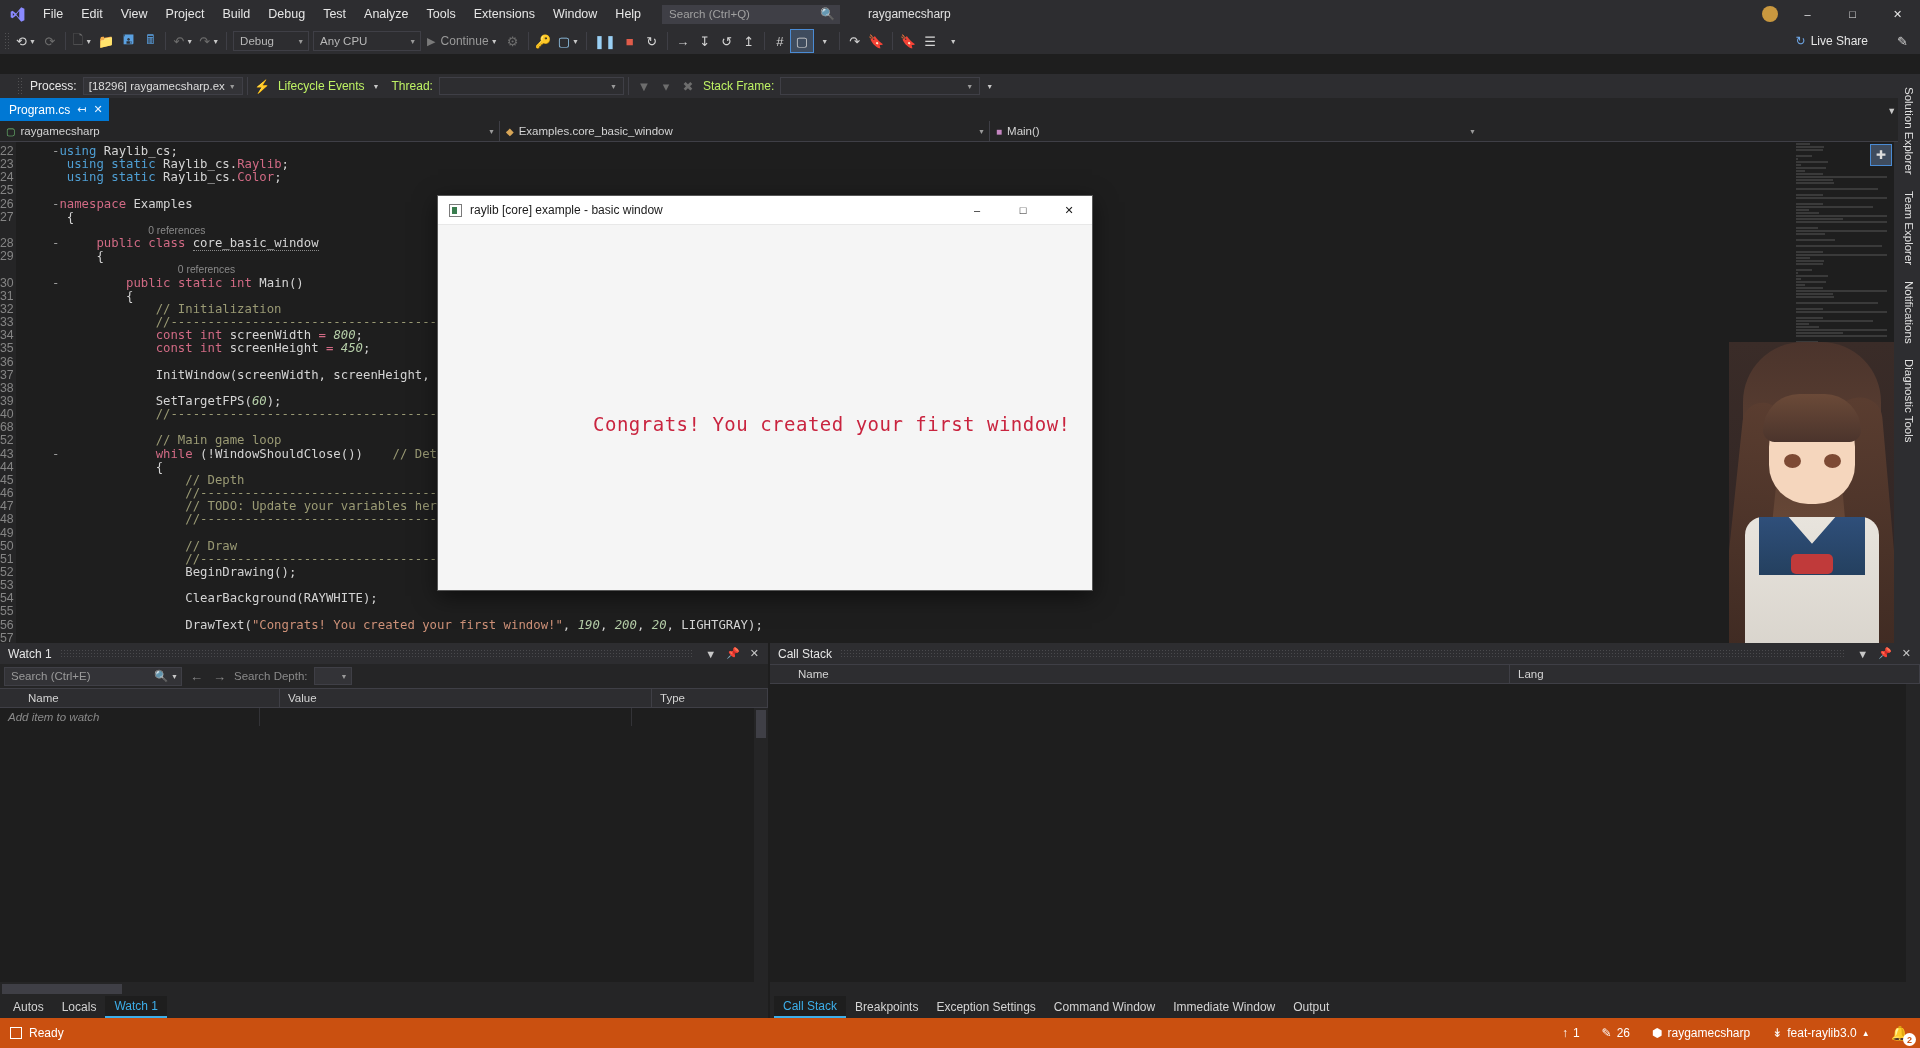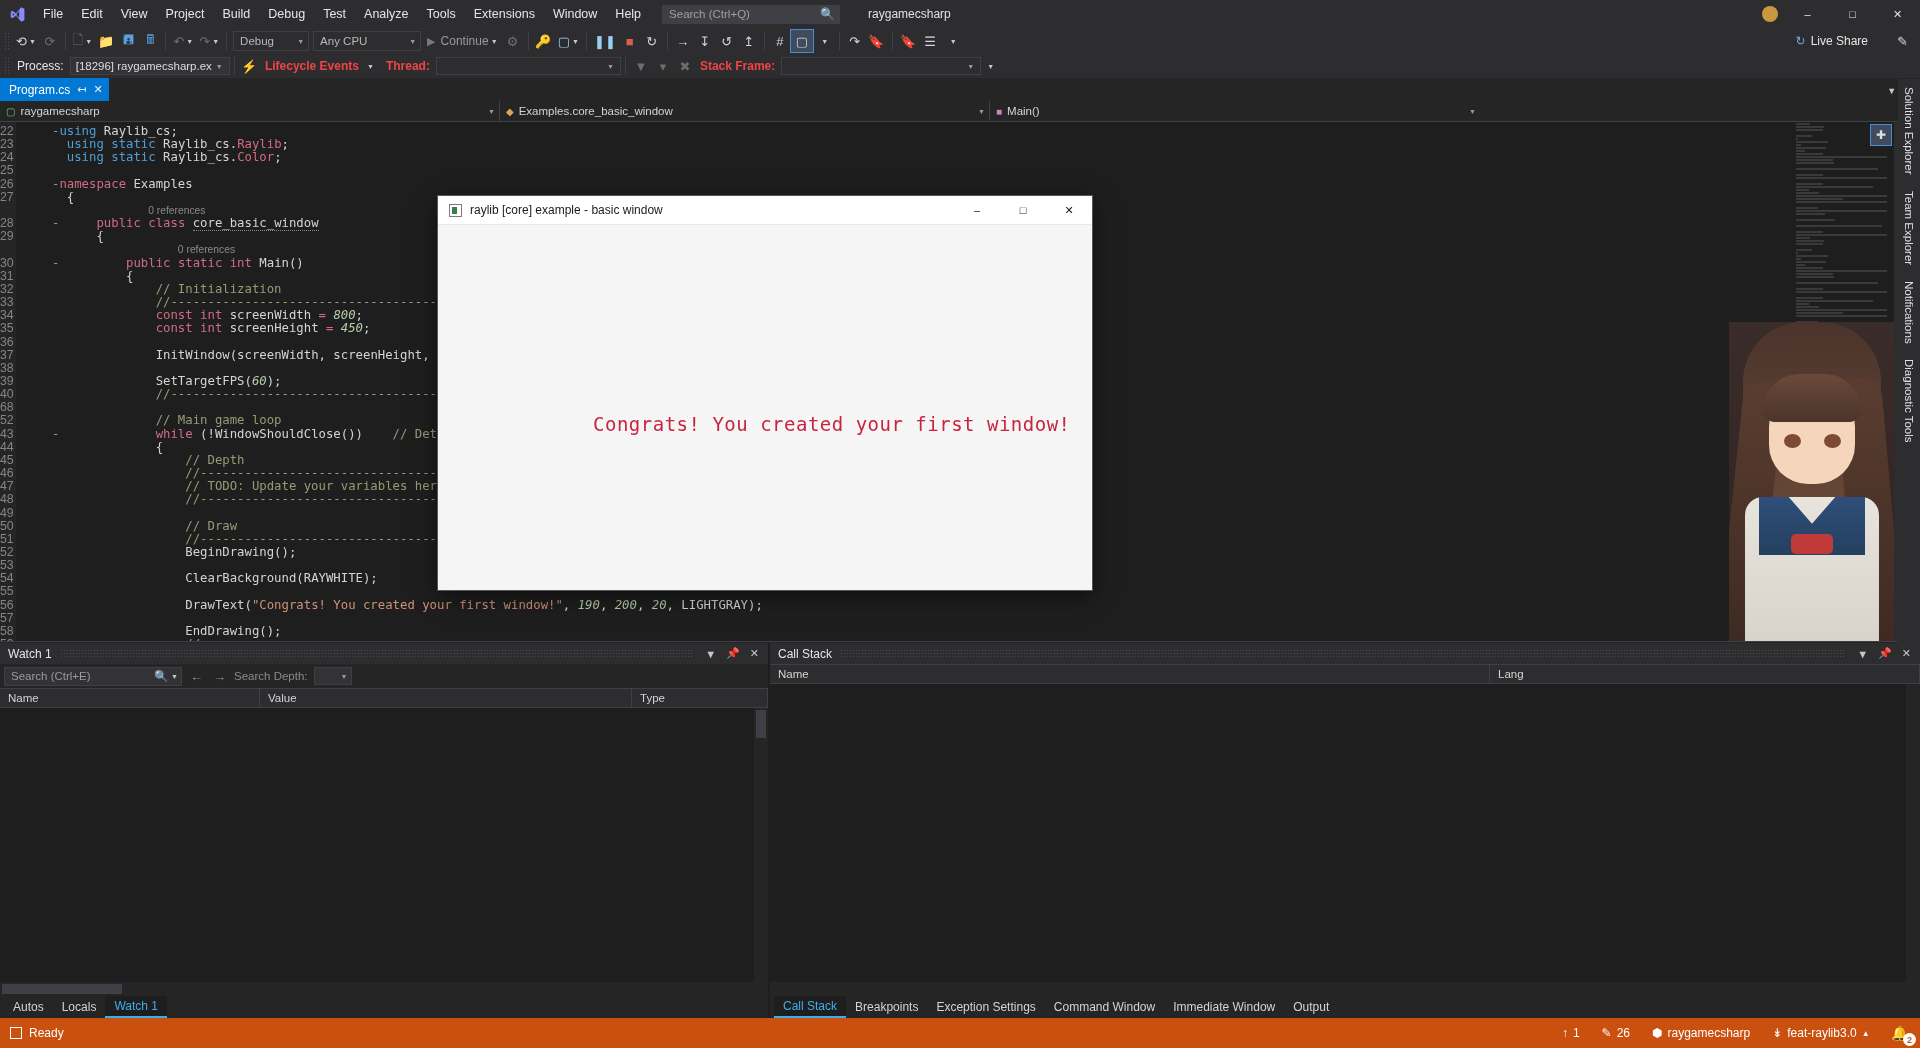--- a/index.html
+++ b/index.html
@@ -60,23 +60,23 @@
     display: flex; align-items: center; padding: 0 4px 0 6px; font-size: 11.5px; margin: 0 2px;
   }
   .tb-combo .lbl { flex: 1; }
   .tb-combo .ar { font-size: 7px; color: #9a9a9a; margin-left: 8px; }
   .run-btn { display: flex; align-items: center; color: #9a9a9a; font-size: 12px; padding: 0 4px; }
   .run-btn .tri { color: #7a7a7a; font-size: 11px; margin-right: 5px; }
   .liveshare { position: absolute; right: 52px; display: flex; align-items: center; gap: 5px; color: #e6e6e6; font-size: 12px; }
   .fbk { position: absolute; right: 12px; color: #d4d4d4; font-size: 13px; }
 
   
-  .debugbar { height: 24px; background: #2d2d30; display: flex; align-items: center; padding-left: 2px; position: relative; }
+  .debugbar { height: 24px; background: #2d2d30; display: flex; align-items: center; padding-left: 15px; position: relative; margin-top: 20px; }
   .db-label { font-size: 12px; color: #e6e6e6; margin: 0 6px 0 4px; }
-  .db-label.dim { color: #ef4444; font-weight: bold; }
+  .db-label.dim { color: #bef264; }
   .db-combo { height: 18px; border: 1px solid #3f3f46; background: #333337; color: #ddd; display: flex; align-items: center; padding: 0 2px 0 5px; font-size: 11.5px; }
   .db-combo.empty { background: #2d2d30; }
   .db-combo .lbl { flex: 1; white-space: nowrap; overflow: hidden; }
   .db-combo .ar { font-size: 7px; color: #9a9a9a; padding: 0 4px; }
 
   
   .tabstrip { height: 23px; background: #252526; display: flex; align-items: flex-start; position: relative; }
   .dtab {
     height: 23px; background: #0078d4; color: #fff; display: flex; align-items: center;
     padding: 0 6px 0 9px; font-size: 12px; gap: 7px;
@@ -160,21 +160,21 @@
   .panel-hdr { height: 21px; background: #2d2d30; display: flex; align-items: center; padding: 0 4px 0 8px; font-size: 12px; color: #e6e6e6; }
   .panel-hdr .dots { flex: 1; height: 10px; margin: 0 8px;
      background-image: radial-gradient(#4a4a4d 1px, transparent 1px); background-size: 3px 3px; }
   .panel-hdr .hb { padding: 0 5px; color: #c8c8c8; font-size: 11px; }
   .watch-toolbar { height: 24px; display: flex; align-items: center; gap: 6px; padding: 2px 4px; background: #252526; }
   .wsearch { width: 178px; height: 19px; background: #333337; border: 1px solid #3f3f46; display:flex; align-items:center; padding:0 3px 0 6px; color:#9a9a9a; font-size:11.5px;}
   .wsearch .ph { flex:1; }
   .nav-arrow { color: #8a8a8a; font-size: 13px; padding: 0 2px; }
   .sd-label { color: #8a8a8a; font-size: 11.5px; }
   .sd-box { width: 38px; height: 18px; background:#333337; border:1px solid #3f3f46; display:flex;align-items:center;justify-content:flex-end;padding-right:3px;color:#9a9a9a;font-size:7px;}
-  .grid-hdr { height: 20px; display: flex; background: #2d2d30; border-top: 1px solid #3f3f46; border-bottom: 1px solid #3f3f46; font-size: 11.5px; color: #d4d4d4; }
+  .grid-hdr { height: 20px; display: flex; background: #2d2d30; border-top: 1px solid #3f3f46; border-bottom: 1px solid #3f3f46; font-size: 11.5px; color: #d4d4d4; padding-left: 20px; }
   .gh { display: flex; align-items: center; padding-left: 8px; border-right: 1px solid #3f3f46; }
   .grid-body { flex: 1; position: relative; background: #1e1e1e; overflow: hidden; }
   .grid-row { height: 18px; display: flex; font-size: 11.5px; }
   .gc { border-right: 1px solid #333337; padding-left: 8px; display: flex; align-items: center; color: #8a8a8a; font-style: italic; }
   .vsb { position:absolute; right:0; top:0; bottom:0; width:14px; background:#252526;}
   .vsb .th { position:absolute; left:2px; top:2px; width:10px; height:28px; background:#3f3f46;}
   .hsb { position:absolute; left:0; right:0; bottom:0; height:14px; background:#252526;}
   .hsb .th { position:absolute; left:2px; top:2px; height:10px; width:120px; background:#3f3f46;}
   .panel-tabs { height: 22px; background: #252526; display: flex; align-items: center; padding-left: 4px; gap: 0; }
   .ptab { height: 22px; display: flex; align-items: center; padding: 0 9px; font-size: 12px; color: #d4d4d4; }
@@ -621,20 +621,25 @@
         <span class="nav-arrow">→</span>
         <span class="sd-label">Search Depth:</span>
         <span class="sd-box">▼</span>
       </div>
       <div class="grid-hdr">
         <div class="gh" style="width:260px">Name</div>
         <div class="gh" style="width:372px">Value</div>
         <div class="gh" style="flex:1">Type</div>
       </div>
       <div class="grid-body">
+        <div class="grid-row">
+          <div class="gc" style="width:260px">Add item to watch</div>
+          <div class="gc" style="width:372px"></div>
+          <div class="gc" style="flex:1"></div>
+        </div>
         <div class="vsb">
             <div class="th"></div>
           </div>
         <div class="hsb">
             <div class="th"></div>
           </div>
       </div>
       <div class="panel-tabs">
         <div class="ptab">Autos</div>
         <div class="ptab">Locals</div>

